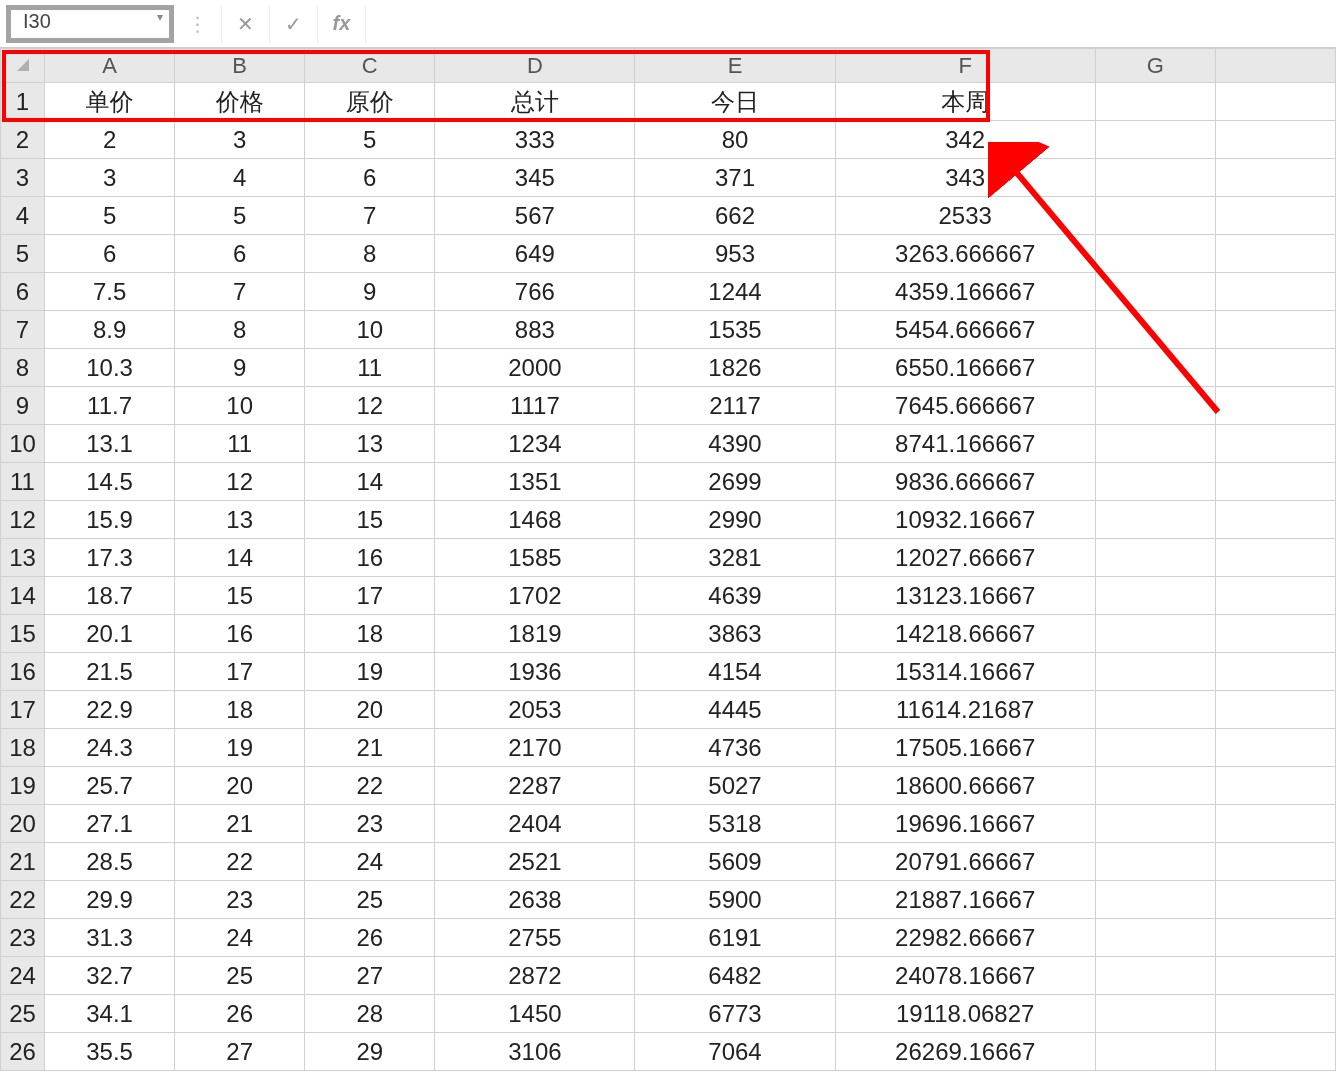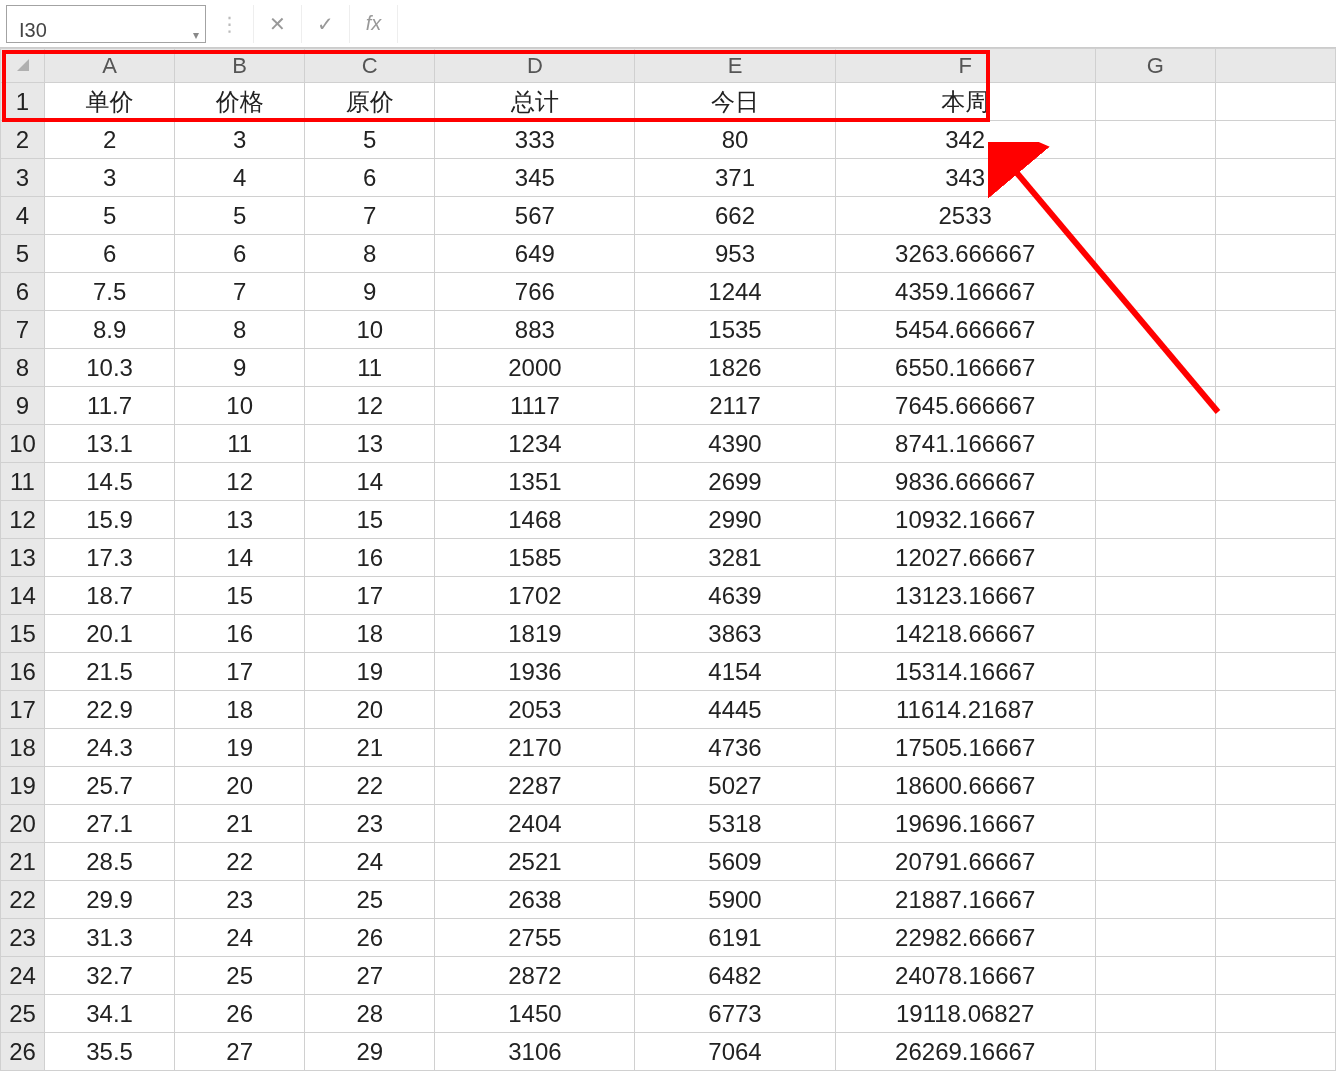--- a/index.html
+++ b/index.html
@@ -11,26 +11,26 @@
       overflow: hidden;
     }
     .formula-bar {
       display: flex;
       align-items: center;
       height: 48px;
       border-bottom: 1px solid #ccc;
       background: #fff;
     }
     .name-box {
-      width: 200px;
+      width: 168px;
       height: 38px;
       display: flex;
-      align-items: flex-end;
+      align-items: flex-start;
       padding-left: 12px;
-      border: 1px solid #a3a3a3;
+      border: 5px solid #a3a3a3;
       margin-left: 6px;
       font-size: 20px;
       color: #444;
       position: relative;
     }
     .name-box-dropdown {
       position: absolute;
       right: 6px;
       font-size: 12px;
       color: #888;
@@ -115,21 +115,21 @@
     <span>I30</span>
     <span class="name-box-dropdown">▾</span>
   </div>
   <div class="fb-btn" style="color:#bbb;">⋮</div>
   <div class="fb-btn">
       <span>✕</span>
     </div>
   <div class="fb-btn">
       <span>✓</span>
     </div>
-  <div class="fb-btn" style="font-style:italic;">
+  <div class="fb-btn" style="font-style:italic;font-weight:bold;">
       <span>fx</span>
     </div>
   <div class="fb-input"></div>
 </div>
 
 <div class="grid-wrap">
   <table class="grid">
     <colgroup>
       <col class="row-hdr">
       <col class="colA">

